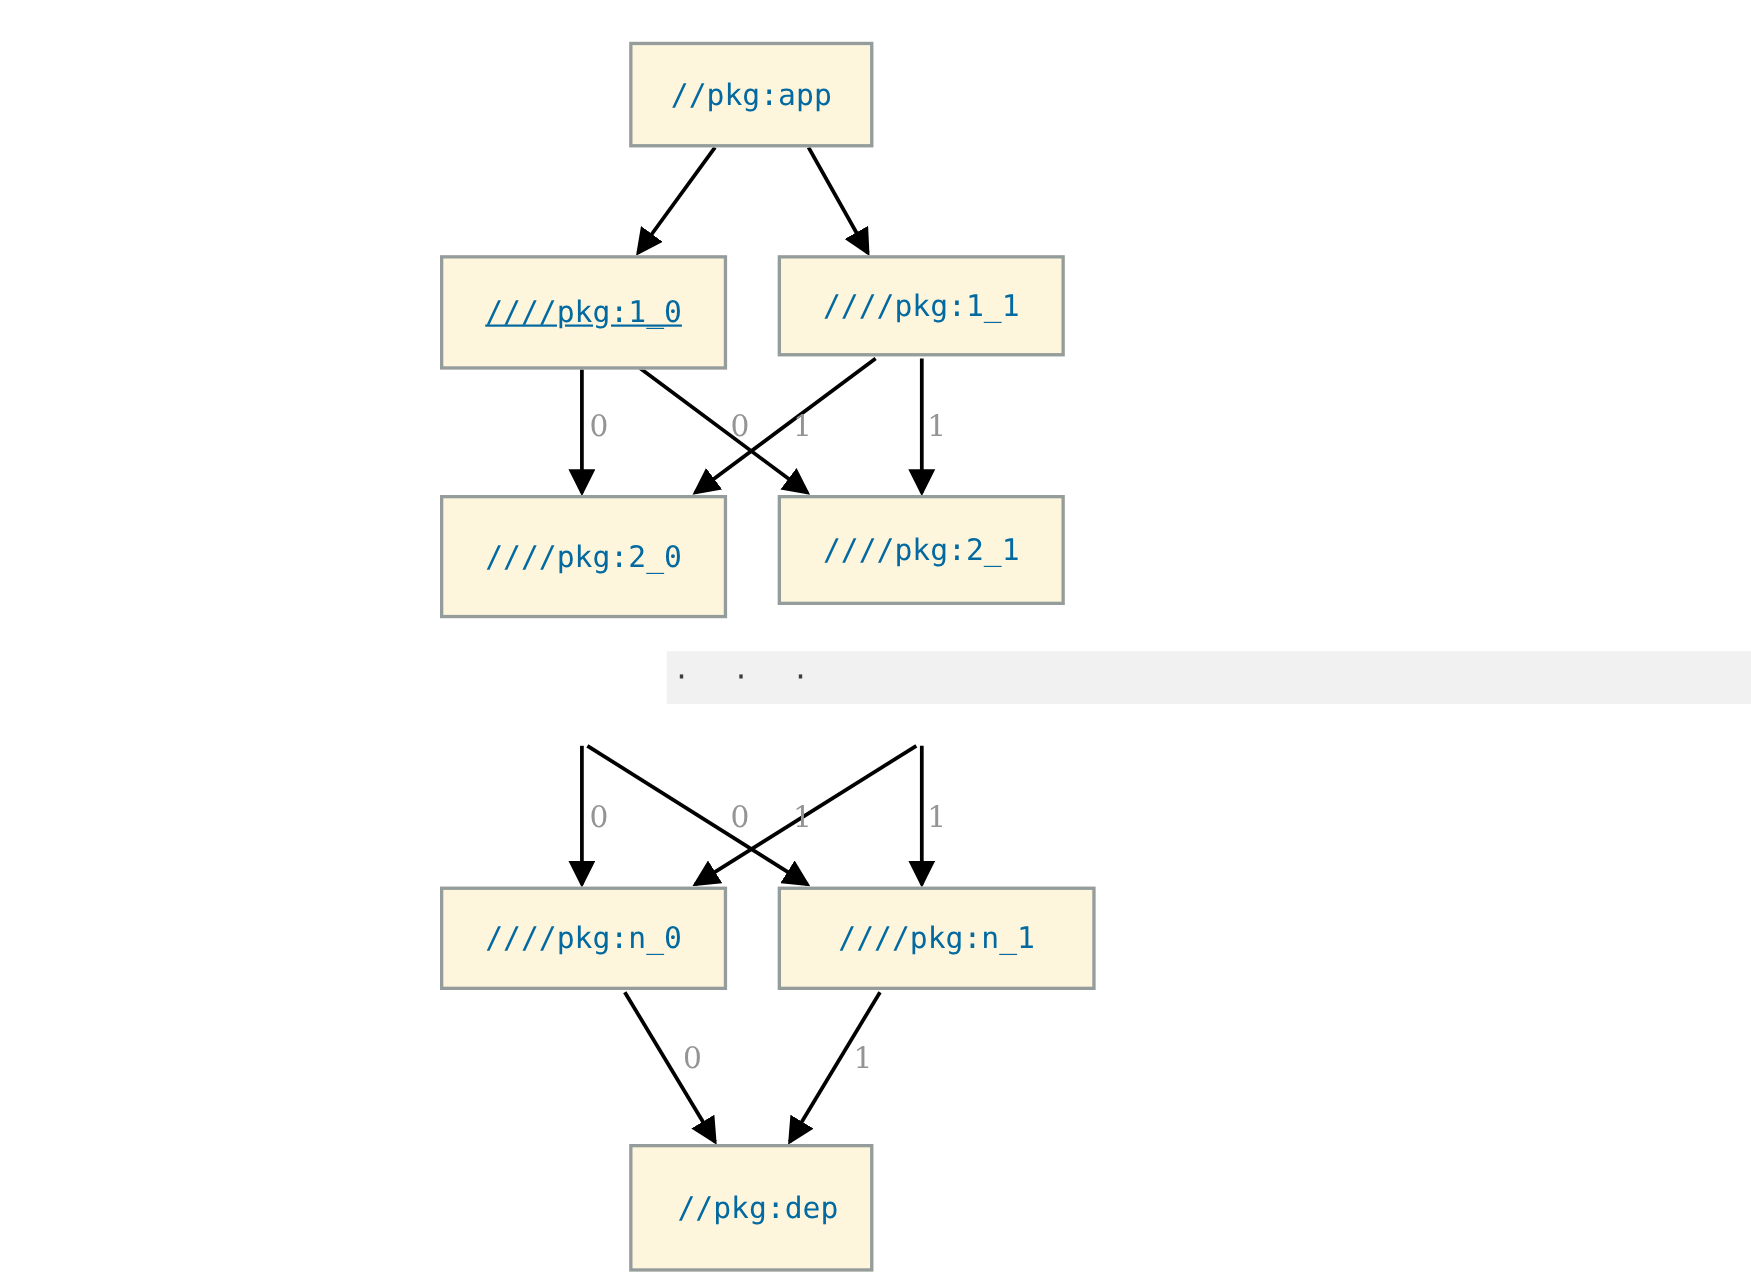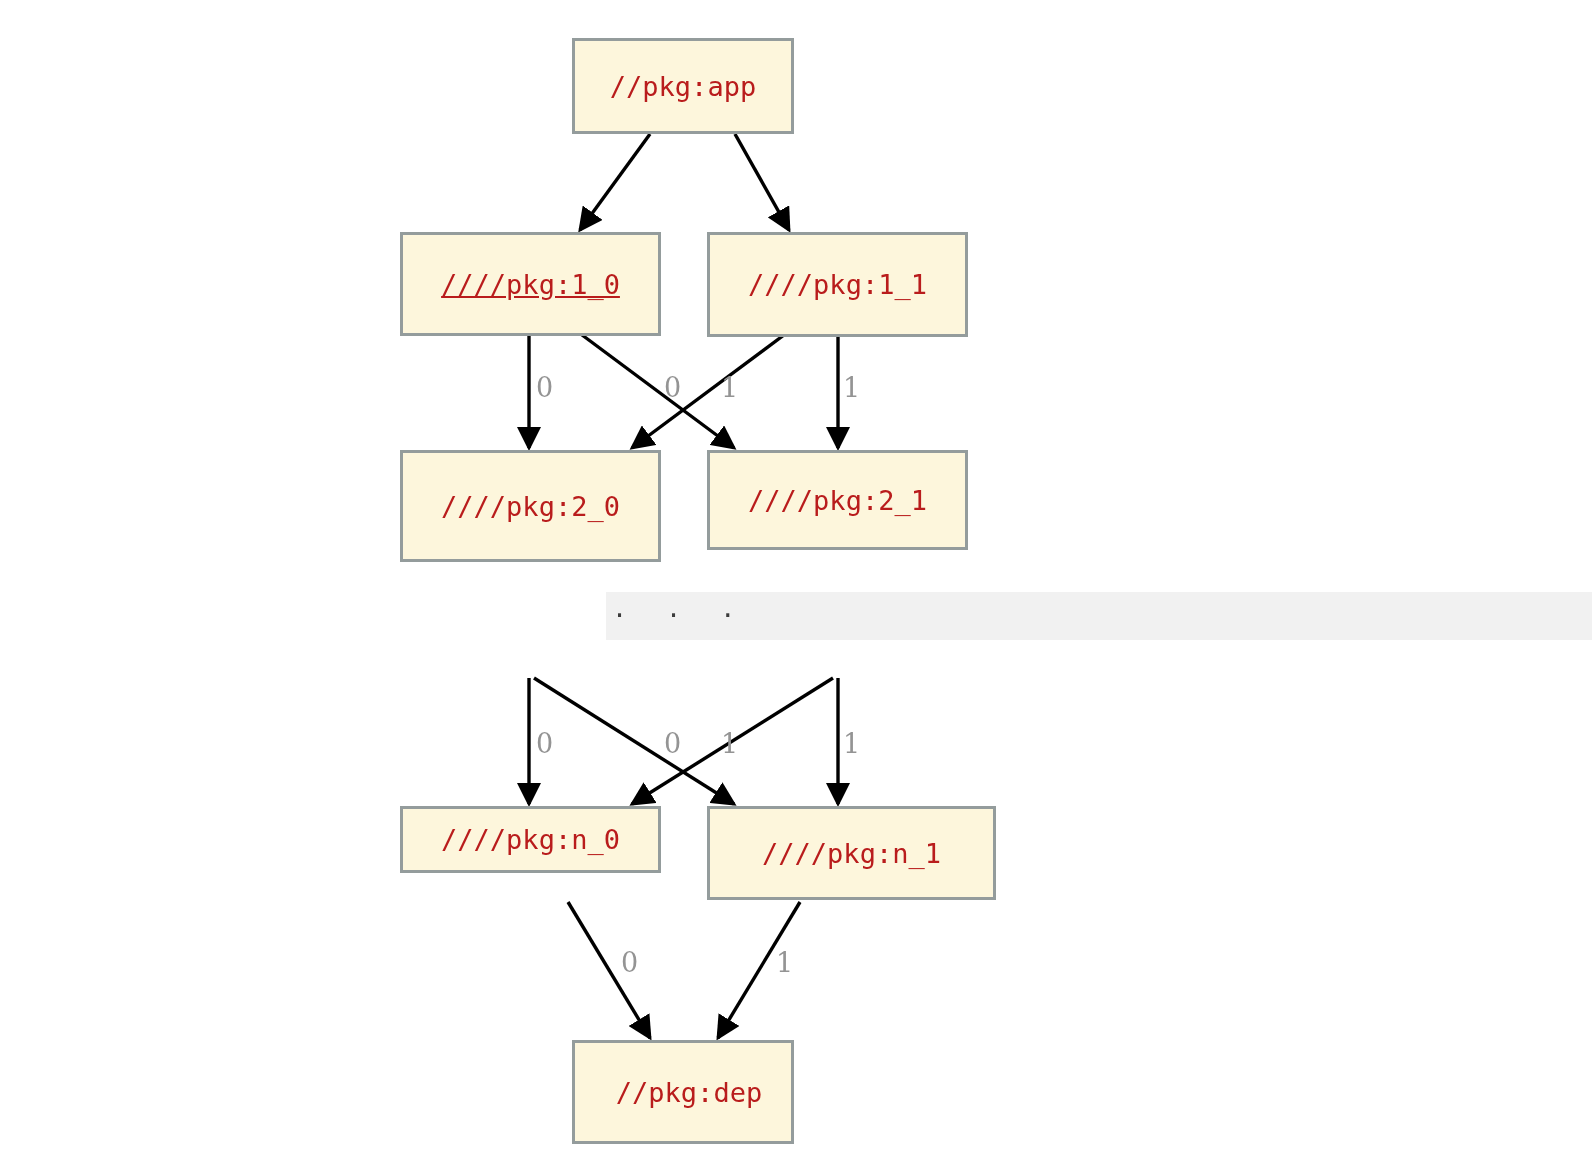--- a/index.html
+++ b/index.html
@@ -29,21 +29,21 @@
   .node {
     position: absolute;
     box-sizing: border-box;
     background: #fdf6dc;
     border: 3px solid #949c9c;
     display: flex;
     align-items: center;
     justify-content: center;
     font-family: "DejaVu Sans Mono", "Liberation Mono", monospace;
     font-size: 27px;
-    color: #b91c1c;
+    color: #0369a1;
     letter-spacing: 0px;
     white-space: nowrap;
   }
   .edge-label {
     position: absolute;
     font-family: "DejaVu Serif", "Liberation Serif", serif;
     font-size: 27px;
     color: #949494;
     line-height: 1;
     white-space: nowrap;
@@ -89,26 +89,26 @@
         <line x1="833" y1="678" x2="632" y2="804" stroke="#000000" stroke-width="3.4" marker-end="url(#arrow)"></line>
         <line x1="838" y1="678" x2="838" y2="804" stroke="#000000" stroke-width="3.4" marker-end="url(#arrow)"></line>
         <line x1="568" y1="902" x2="650" y2="1038" stroke="#000000" stroke-width="3.4" marker-end="url(#arrow)"></line>
         <line x1="800" y1="902" x2="718" y2="1038" stroke="#000000" stroke-width="3.4" marker-end="url(#arrow)"></line>
       </g>
   </svg>
 
   <div id="node-layer">
       <div class="node" style="left: 572px; top: 38px; width: 222px; height: 96px; background: rgb(253, 246, 220); border-color: rgb(148, 156, 156);">//pkg:app</div>
       <div class="node" style="left: 400px; top: 232px; width: 261px; height: 104px; background: rgb(253, 246, 220); border-color: rgb(148, 156, 156); text-decoration: underline;">////pkg:1_0</div>
-      <div class="node" style="left: 707px; top: 232px; width: 261px; height: 105px; background: rgb(253, 246, 220); border-color: rgb(148, 156, 156);">////pkg:1_1</div>
+      <div class="node" style="left: 707px; top: 232px; width: 261px; height: 92px; background: rgb(253, 246, 220); border-color: rgb(148, 156, 156);">////pkg:1_1</div>
       <div class="node" style="left: 400px; top: 450px; width: 261px; height: 112px; background: rgb(253, 246, 220); border-color: rgb(148, 156, 156);">////pkg:2_0</div>
       <div class="node" style="left: 707px; top: 450px; width: 261px; height: 100px; background: rgb(253, 246, 220); border-color: rgb(148, 156, 156);">////pkg:2_1</div>
-      <div class="node" style="left: 400px; top: 806px; width: 261px; height: 67px; background: rgb(253, 246, 220); border-color: rgb(148, 156, 156);">////pkg:n_0</div>
+      <div class="node" style="left: 400px; top: 806px; width: 261px; height: 94px; background: rgb(253, 246, 220); border-color: rgb(148, 156, 156);">////pkg:n_0</div>
       <div class="node" style="left: 707px; top: 806px; width: 289px; height: 94px; background: rgb(253, 246, 220); border-color: rgb(148, 156, 156);">////pkg:n_1</div>
-      <div class="node" style="left: 572px; top: 1040px; width: 222px; height: 104px; background: rgb(253, 246, 220); border-color: rgb(148, 156, 156); padding-left: 12px;">//pkg:dep</div>
+      <div class="node" style="left: 572px; top: 1040px; width: 222px; height: 116px; background: rgb(253, 246, 220); border-color: rgb(148, 156, 156); padding-left: 12px;">//pkg:dep</div>
     </div>
   <div id="label-layer">
       <span class="edge-label" style="left: 536px; top: 374px; color: rgb(148, 148, 148);">0</span>
       <span class="edge-label" style="left: 721px; top: 374px; color: rgb(148, 148, 148);">1</span>
       <span class="edge-label" style="left: 664px; top: 374px; color: rgb(148, 148, 148);">0</span>
       <span class="edge-label" style="left: 843px; top: 374px; color: rgb(148, 148, 148);">1</span>
       <span class="edge-label" style="left: 536px; top: 730px; color: rgb(148, 148, 148);">0</span>
       <span class="edge-label" style="left: 721px; top: 730px; color: rgb(148, 148, 148);">1</span>
       <span class="edge-label" style="left: 664px; top: 730px; color: rgb(148, 148, 148);">0</span>
       <span class="edge-label" style="left: 843px; top: 730px; color: rgb(148, 148, 148);">1</span>

